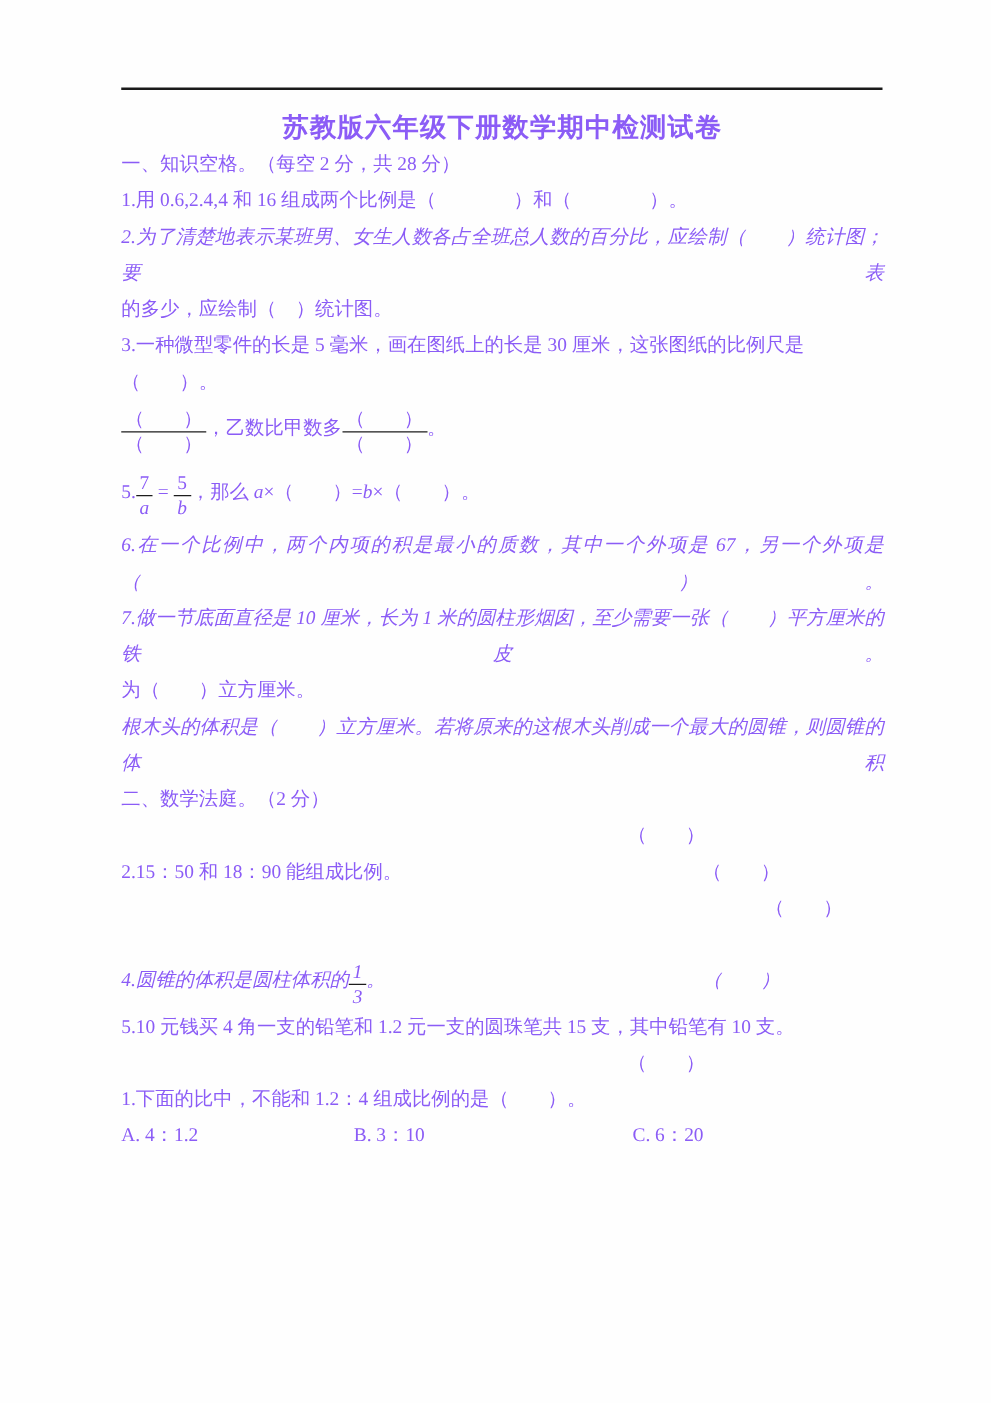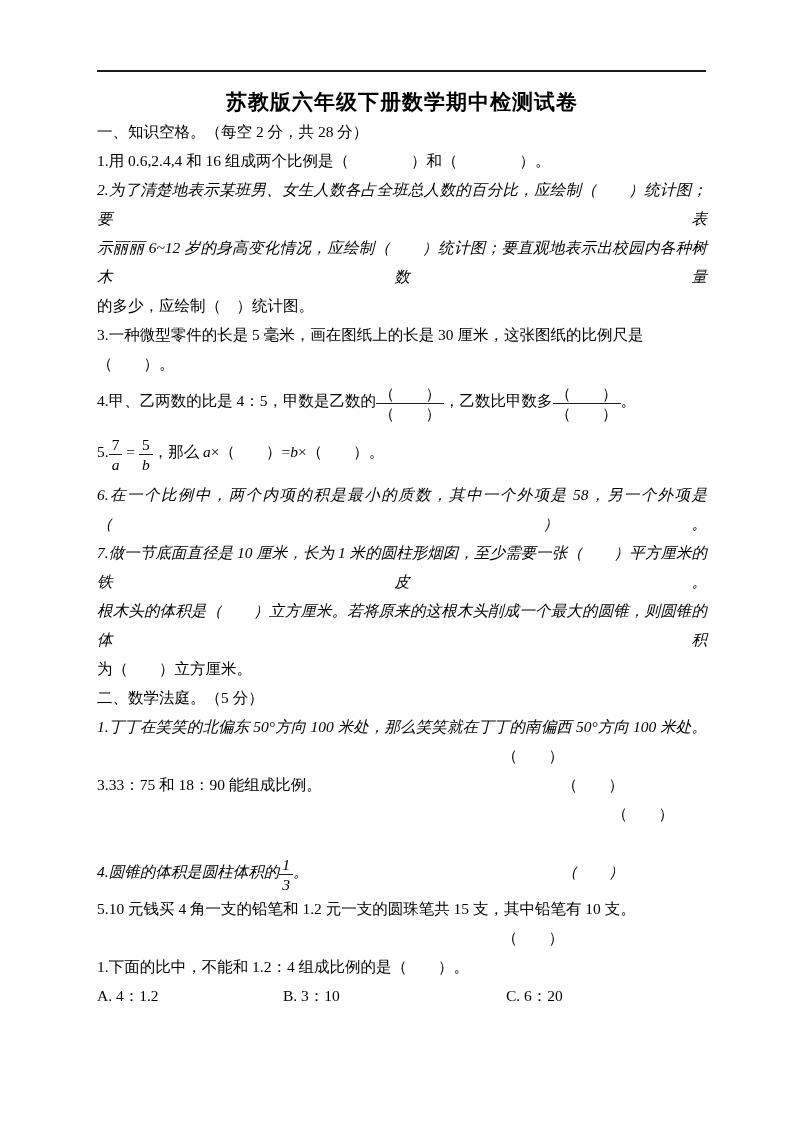--- a/index.html
+++ b/index.html
@@ -1,18 +1,18 @@
 <!DOCTYPE html>
 <html><head>
 <meta charset="utf-8">
 <style>
   html,body { margin:0; padding:0; background:#ffffff; }
   .page {
     position:relative; width:793px; height:1122px; margin:0 auto;
-    background:#fefefe; color:#000000;
+    background:#fefefe; color:#8b5cf6;
     font-family:"Liberation Serif","DejaVu Serif",serif;
     overflow:hidden;
   }
   .top-rule {
     position:absolute; left:97px; top:70px; width:609px; height:0;
     border-top:2px solid #1a1a1a;
   }
   .content { position:absolute; left:97px; top:0; width:610px; }
   .doc-title {
     margin:87px 0 0 0; text-align:center;
@@ -44,41 +44,39 @@
 <div class="page">
   <div class="top-rule"></div>
 
   <div class="content">
 
     <h1 class="doc-title">苏教版六年级下册数学期中检测试卷</h1>
 
     <p class="line sec1-head">一、知识空格。（每空 2 分，共 28 分）</p>
     <p class="line">1.用 0.6,2.4,4 和 16 组成两个比例是（　　　　）和（　　　　）。</p>
     <p class="line just">2.为了清楚地表示某班男、女生人数各占全班总人数的百分比，应绘制（　　）统计图；要表</p>
-    <p class="line just">示丽丽 6~12 岁的身高变化情况，应绘制（　　）统计图；要直观地表示出校园内各种树木数量</p>
     <p class="line">的多少，应绘制（　）统计图。</p>
     <p class="line">3.一种微型零件的长是 5 毫米，画在图纸上的长是 30 厘米，这张图纸的比例尺是（　　）。</p>
 
     <p class="line tall46">
-      <span>4.甲、乙两数的比是 4：5，甲数是乙数的</span><span class="frac"><span class="num">（　　）</span><span class="den">（　　）</span></span><span>，乙数比甲数多</span><span class="frac"><span class="num">（　　）</span><span class="den">（　　）</span></span><span>。</span>
+      <span class="frac"><span class="num">（　　）</span><span class="den">（　　）</span></span><span>，乙数比甲数多</span><span class="frac"><span class="num">（　　）</span><span class="den">（　　）</span></span><span>。</span>
     </p>
 
     <p class="line tall56">
       <span>5.</span><span class="frac"><span class="num">7</span><span class="den mi">a</span></span>&nbsp;<span>=</span>&nbsp;<span class="frac"><span class="num">5</span><span class="den mi">b</span></span><span>，那么 </span><span class="mi">a</span><span>×（　　）=</span><span class="mi">b</span><span>×（　　）。</span>
     </p>
 
-    <p class="line just">6.在一个比例中，两个内项的积是最小的质数，其中一个外项是 58，另一个外项是（　　）。</p>
+    <p class="line just">6.在一个比例中，两个内项的积是最小的质数，其中一个外项是 67，另一个外项是（　　）。</p>
     <p class="line just">7.做一节底面直径是 10 厘米，长为 1 米的圆柱形烟囱，至少需要一张（　　）平方厘米的铁皮。</p>
+    <p class="line">为（　　）立方厘米。</p>
     <p class="line just">根木头的体积是（　　）立方厘米。若将原来的这根木头削成一个最大的圆锥，则圆锥的体积</p>
-    <p class="line">为（　　）立方厘米。</p>
 
-    <p class="line">二、数学法庭。（5 分）</p>
-    <p class="line just">1.丁丁在笑笑的北偏东 50°方向 100 米处，那么笑笑就在丁丁的南偏西 50°方向 100 米处。</p>
+    <p class="line">二、数学法庭。（2 分）</p>
     <p class="line pad405"><span>（　　）</span></p>
-    <p class="line"><span>3.33：75 和 18：90 能组成比例。</span><span class="abs465">（　　）</span></p>
+    <p class="line"><span>2.15：50 和 18：90 能组成比例。</span><span class="abs465">（　　）</span></p>
     <p class="line pad405" style="padding-left:515px;"><span>（　　）</span></p>
 
     <p class="line tall44">
       <span>4.圆锥的体积是圆柱体积的</span><span class="frac"><span class="num">1</span><span class="den">3</span></span><span>。</span><span class="abs465">（　　）</span>
     </p>
 
     <p class="line">5.10 元钱买 4 角一支的铅笔和 1.2 元一支的圆珠笔共 15 支，其中铅笔有 10 支。</p>
     <p class="line pad405"><span>（　　）</span></p>
 
     <p class="line">1.下面的比中，不能和 1.2：4 组成比例的是（　　）。</p>

